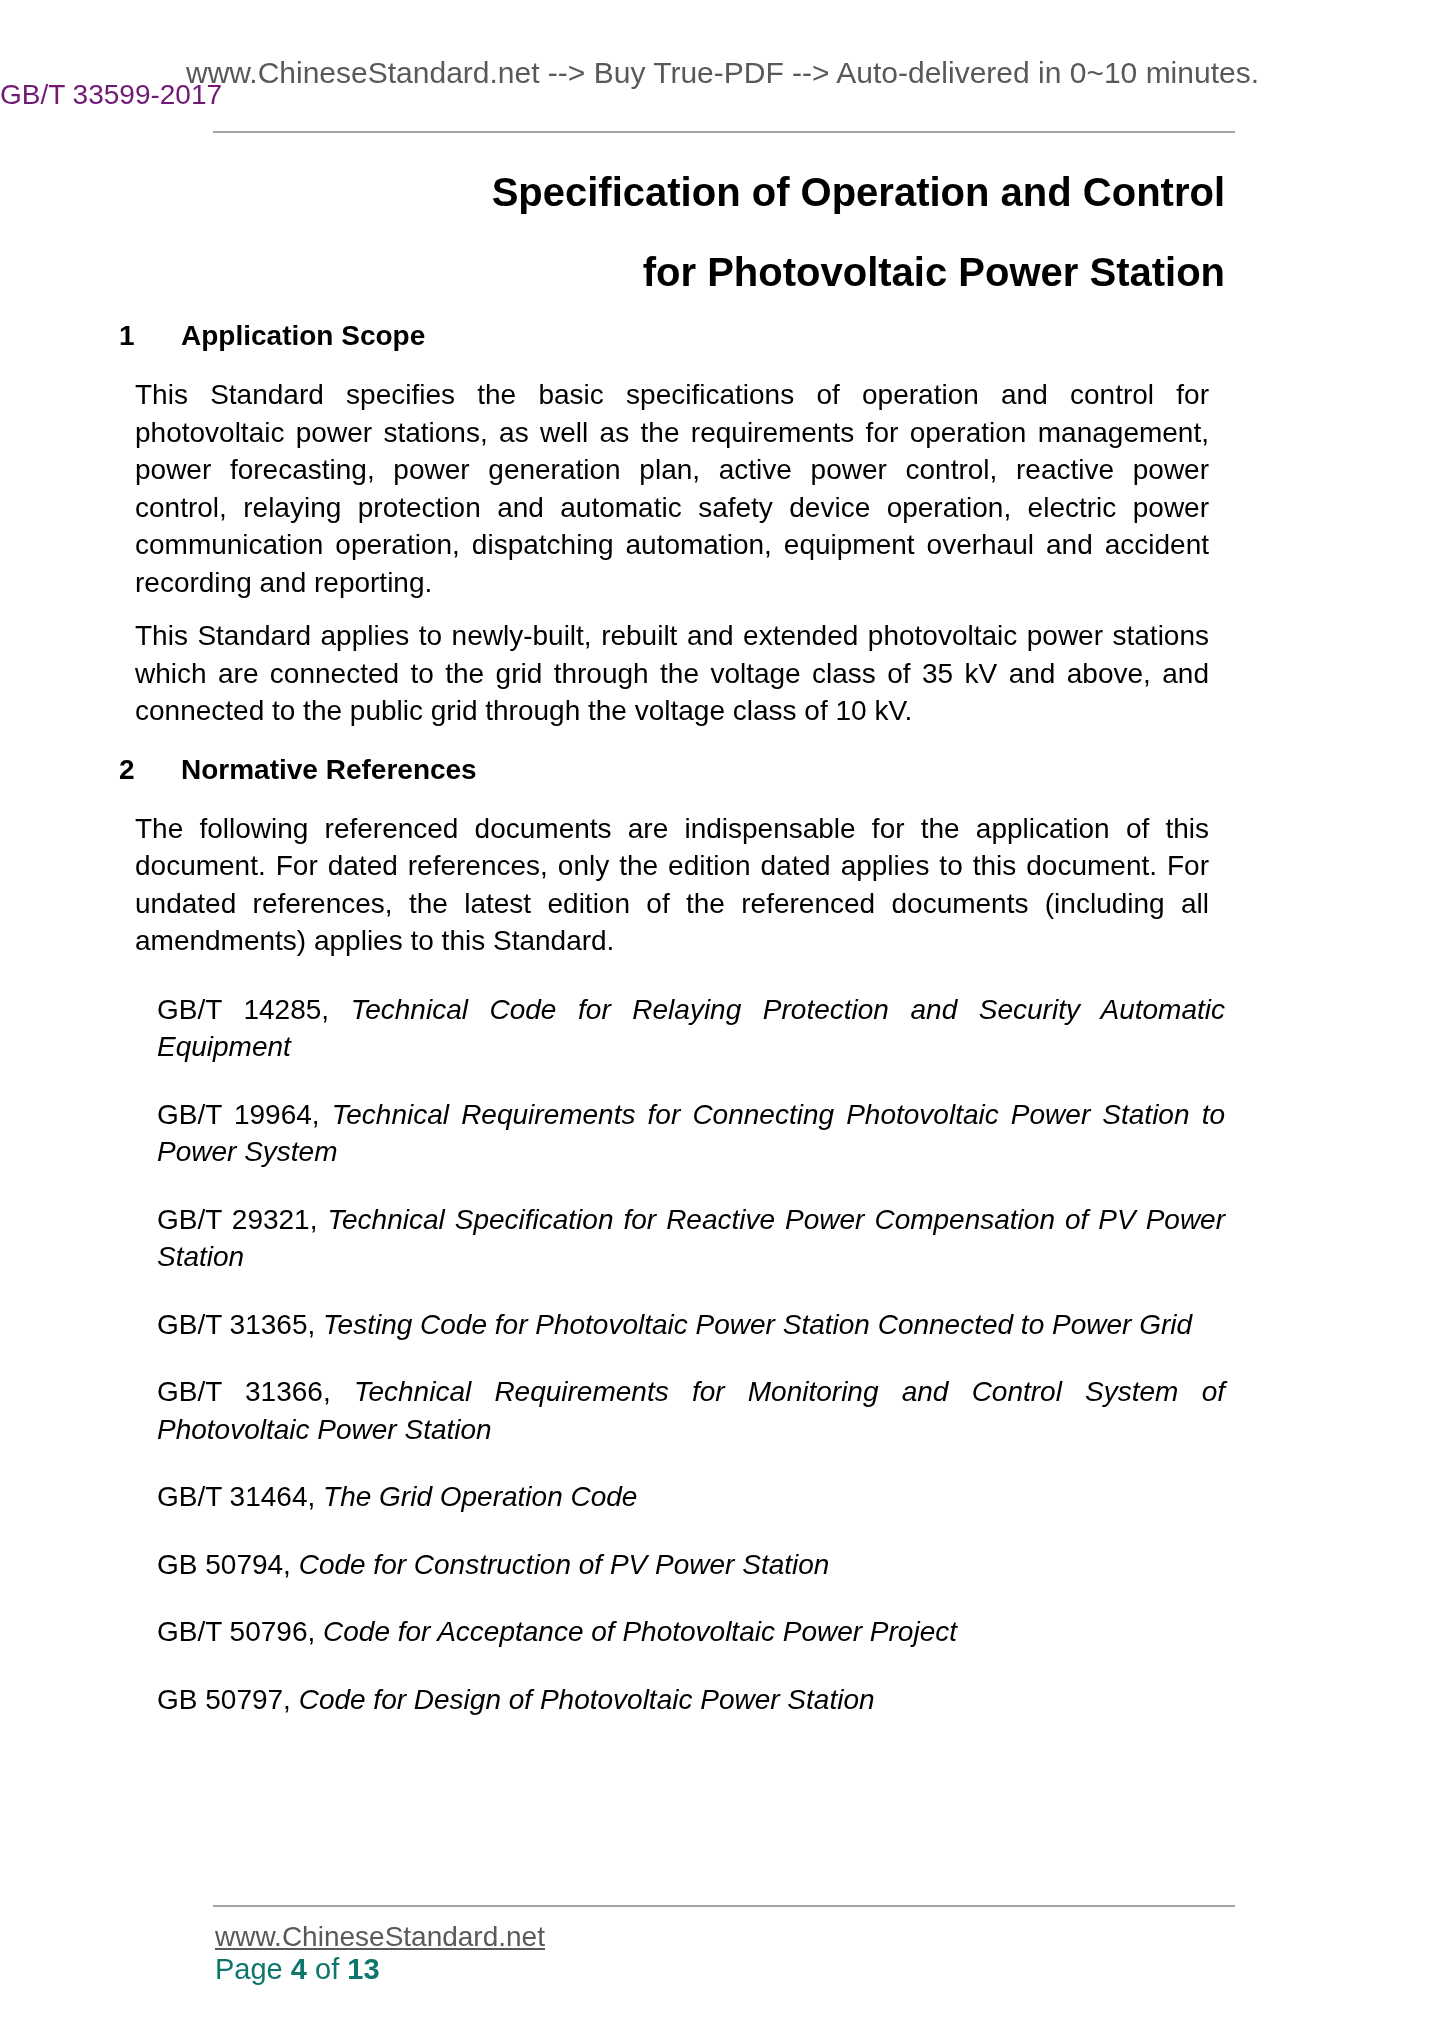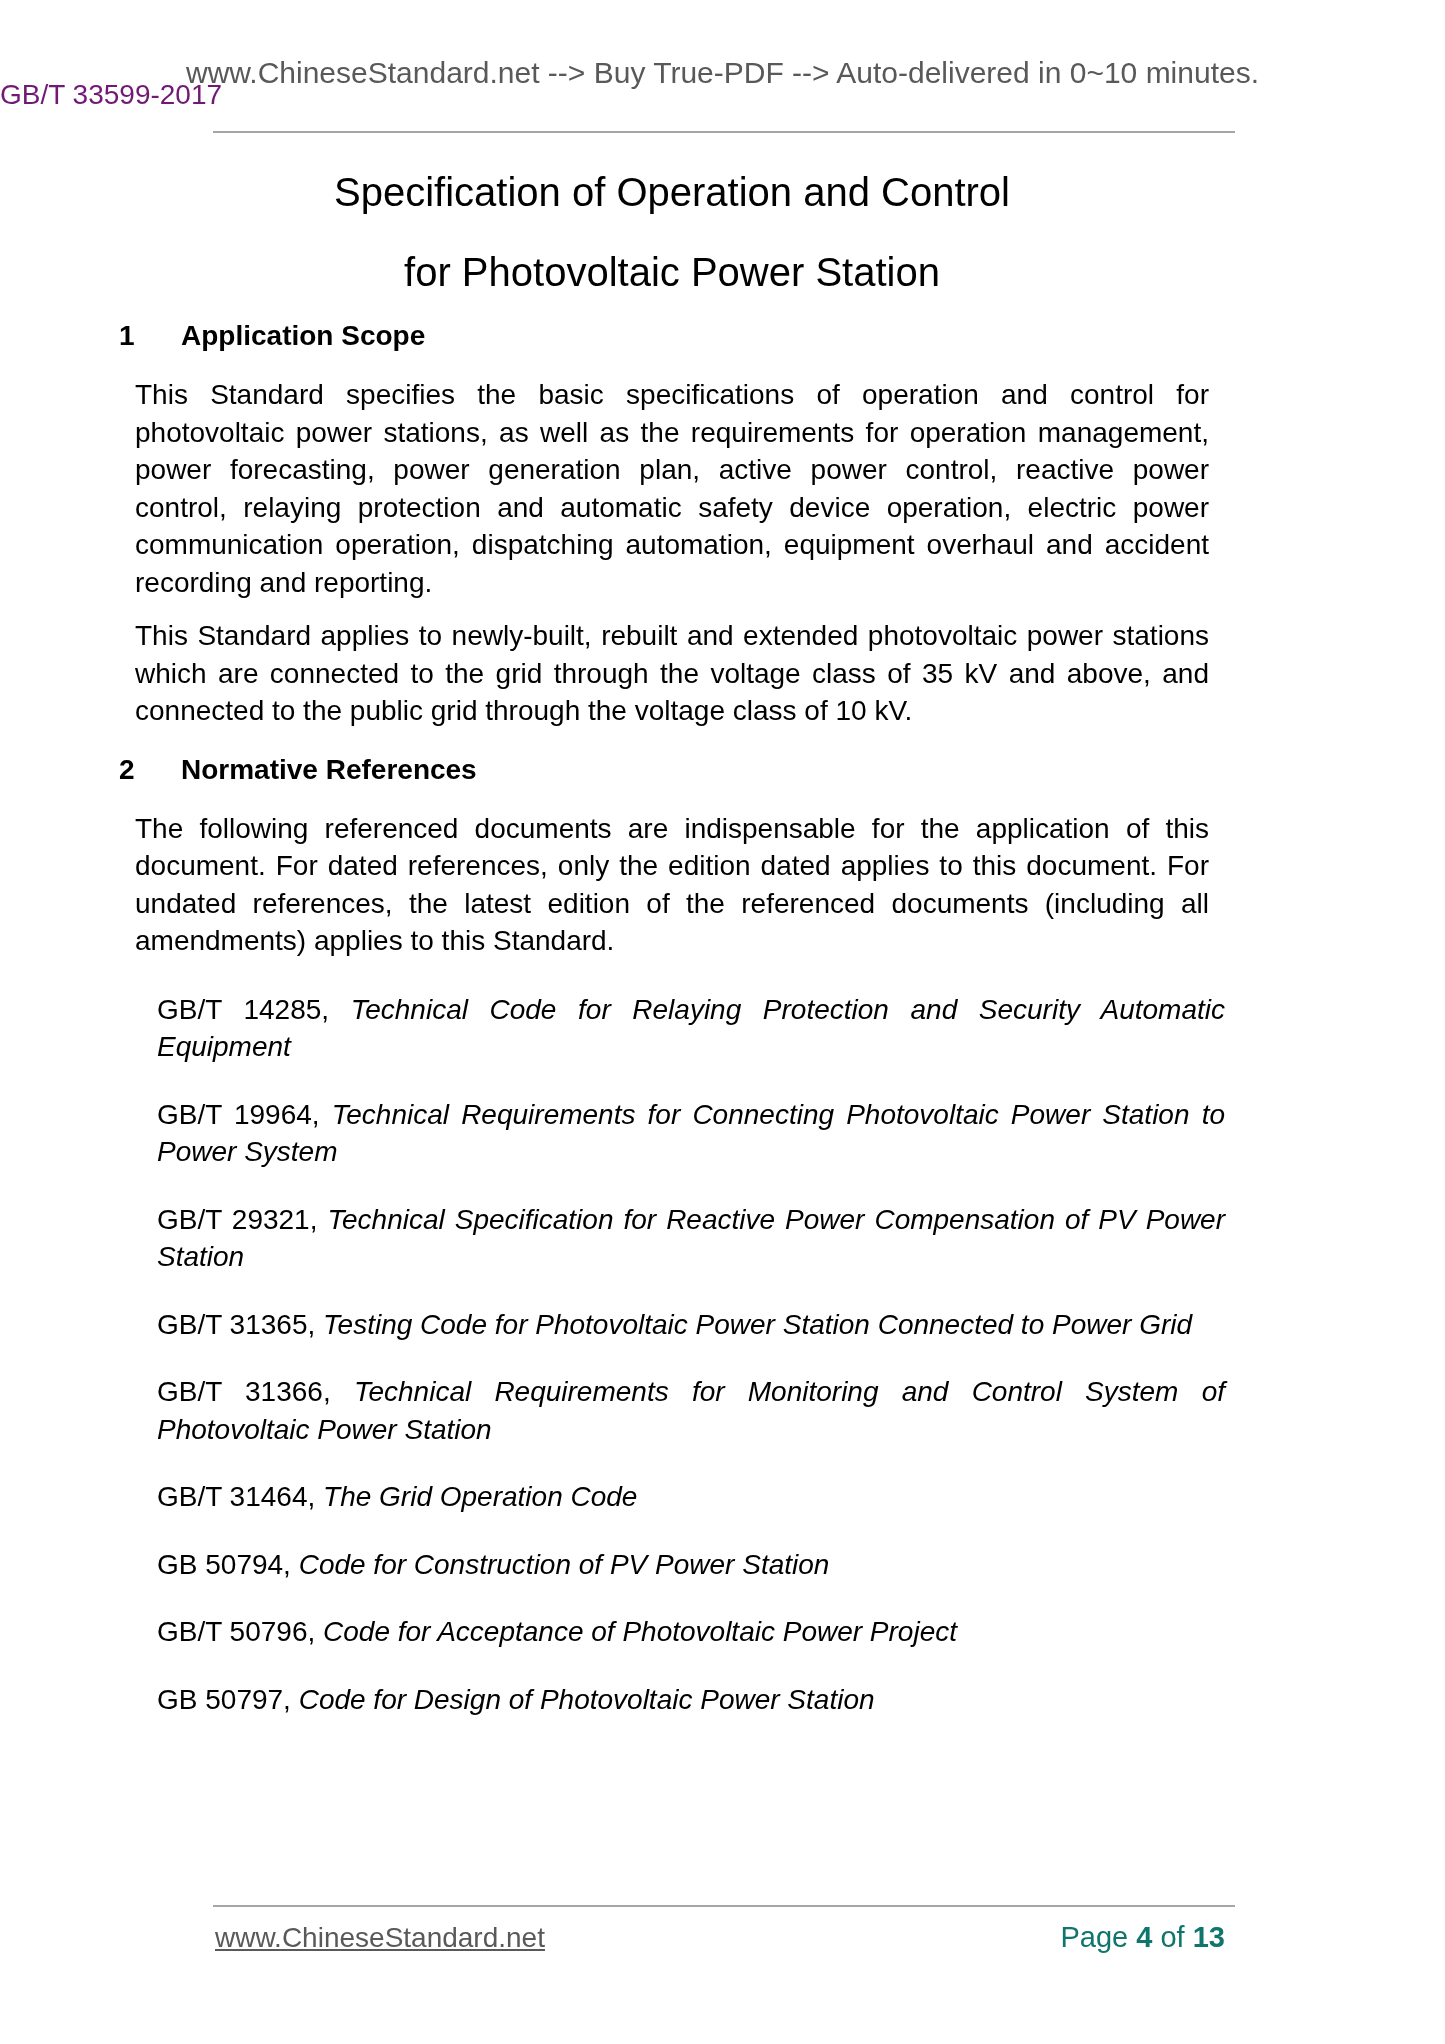--- a/index.html
+++ b/index.html
@@ -41,22 +41,22 @@
     top: 131px; left: 213px;
     width: 1022px;
     height: 0;
     border-top: 2px solid #a6a6a6;
   }
 
   
   .content { padding-top: 152px; }
 
   .doc-title {
-    text-align: center;
-    font-weight: normal;
+    text-align: right;
+    font-weight: bold;
     font-size: 40px;
     line-height: 80px;
     color: #000;
   }
 
   h2.sec {
     font-size: 28px;
     font-weight: bold;
     line-height: 48px;
     margin: 0;
@@ -98,20 +98,21 @@
     height: 0;
     border-top: 2px solid #a6a6a6;
   }
   .footer-row {
     position: absolute;
     top: 1921px; left: 215px;
     width: 1010px;
     display: flex;
     justify-content: space-between;
     align-items: baseline;
+    flex-direction: column;
   }
   .footer-site {
     font-size: 28px;
     color: #595959;
     text-decoration: underline;
     cursor: pointer;
   }
   .footer-page {
     font-size: 29px;
     color: #0f766e;

